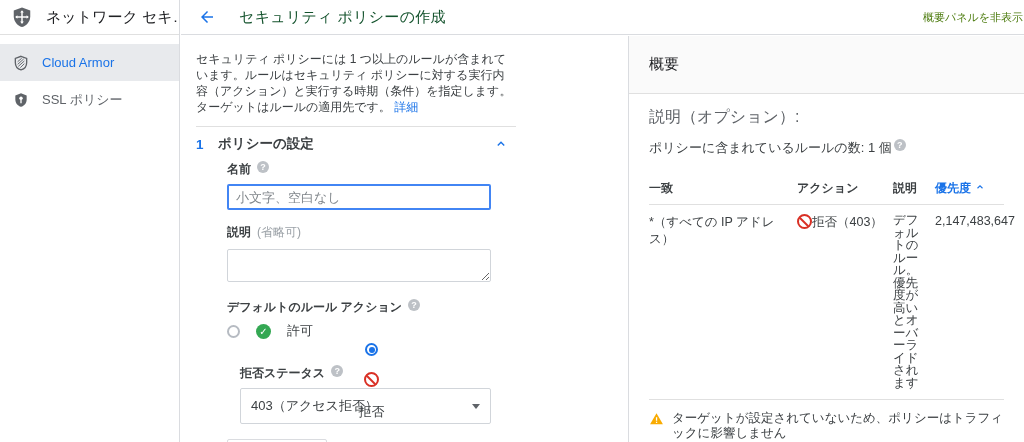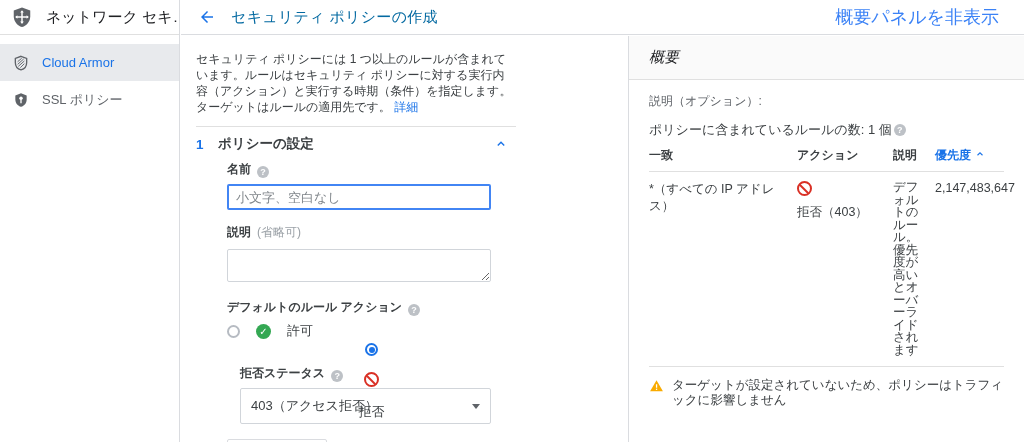--- a/index.html
+++ b/index.html
@@ -16,34 +16,34 @@
   .sb-title { font-size:15px; color:#202124; white-space:nowrap; overflow:hidden; }
   .sb-nav { margin-top:9px; }
   .sb-item { height:37px; display:flex; align-items:center; gap:13px;
     padding-left:13px; font-size:13px; color:#5f6368; cursor:pointer; }
   .sb-item.selected { background:#e8eaed; color:#1a73e8; font-weight:500; }
   
   .main-header { position:absolute; left:181px; top:0; right:0; height:35px;
     background:#fff; border-bottom:1px solid #dadce0; display:flex; align-items:center; }
   .back-btn { margin-left:16px; width:20px; height:20px; display:flex;
     align-items:center; justify-content:center; cursor:pointer; }
-  .page-title { font-size:15px; color:#0369a1; margin-left:14px; letter-spacing:.3px; }
-  .hide-link { margin-left:auto; margin-right:25px; font-size:18px; color:#3b82f6; cursor:pointer; }
+  .page-title { font-size:15px; color:#14532d; margin-left:22px; letter-spacing:.3px; }
+  .hide-link { margin-left:auto; margin-right:1px; font-size:11px; color:#4d7c0f; cursor:pointer; }
   
   .form-col { position:absolute; left:196px; top:36px; width:320px; }
   .intro { margin-top:15px; font-size:12px; line-height:16px; color:#3c4043; }
   .intro a, .link { color:#1a73e8; text-decoration:none; cursor:pointer; }
   .hr { border-top:1px solid #e0e0e0; margin-top:11px; }
   .step-header { display:flex; align-items:center; height:34px; font-size:13.5px;
     font-weight:bold; color:#3c4043; cursor:pointer; }
   .step-num { color:#1a73e8; width:22px; flex:none; }
   .chev { margin-left:auto; margin-right:8px; display:flex; }
   .step-body { padding-left:31px; padding-bottom:10px; }
   .field-label { font-size:12px; font-weight:bold; color:#3c4043; display:flex;
-    align-items:flex-end; gap:6px; margin-bottom:6px; }
+    align-items:flex-start; gap:6px; margin-bottom:6px; }
   .hint { color:#9aa0a6; font-weight:normal; }
   .help { width:12px; height:12px; border-radius:50%; background:#bdc1c6; color:#fff;
     font-size:9px; font-weight:bold; display:inline-flex; align-items:center;
     justify-content:center; flex:none; cursor:pointer; }
   .help::after { content:"?"; }
   .name-input { width:264px; height:26px; border:2px solid #4285f4; border-radius:2px;
     padding:0 7px; font-size:13px; outline:none; font-family:inherit; display:block; }
   .name-input::placeholder { color:#80868b; }
   .desc-area { width:264px; height:33px; border:1px solid #d1d5da; border-radius:2px;
     resize:vertical; font-family:inherit; margin-top:2px; }
@@ -68,33 +68,33 @@
     display:flex; align-items:center; padding:0 10px; font-size:13px; font-weight:500;
     color:#3c4043; cursor:pointer; background:#fff; }
   .caret-down { margin-left:auto; width:0; height:0; border-left:4px solid transparent;
     border-right:4px solid transparent; border-top:5px solid #5f6368; }
   .next-btn { margin-top:15px; height:26px; padding:0 11px; background:#fff;
     border:1px solid #dadce0; border-radius:2px; font-size:12.5px; font-weight:bold;
     color:#3c4043; font-family:inherit; cursor:pointer; }
   
   .panel { position:absolute; left:628px; top:36px; right:0; bottom:0;
     border-left:1px solid #dadce0; background:#fff; }
-  .panel-header { height:44px; background:#fafafa; border-bottom:1px solid #e0e0e0;
-    display:flex; align-items:center; padding-left:20px; font-size:15px; color:#202124;font-style:italic; }
+  .panel-header { height:58px; background:#fafafa; border-bottom:1px solid #e0e0e0;
+    display:flex; align-items:center; padding-left:20px; font-size:15px; color:#202124; }
   .panel-body { padding:13px 20px 0 20px; }
-  .opt-line { font-size:12px; color:#5f6368; margin-bottom:11px; }
+  .opt-line { font-size:16px; color:#5f6368; margin-bottom:11px; }
   .count-line { font-size:13px; font-weight:500; color:#3c4043; display:flex;
-    align-items:center; gap:2px; }
-  .rules-table { width:100%; border-collapse:collapse; table-layout:fixed; margin-top:2px; }
+    align-items:flex-start; gap:2px; }
+  .rules-table { width:100%; border-collapse:collapse; table-layout:fixed; margin-top:17px; }
   .rules-table th { font-size:12px; font-weight:bold; color:#3c4043; text-align:left;
     padding:6px 8px 7px 0; border-bottom:1px solid #e0e0e0; }
   .rules-table th.pri { color:#1a73e8; }
   .rules-table td { font-size:12.5px; color:#3c4043; vertical-align:top;
     padding:9px 8px 10px 0; border-bottom:1px solid #e0e0e0; }
-  .cell-action { display:flex; gap:8px; align-items:flex-start;flex-direction:column; }
+  .cell-action { display:flex; gap:0; align-items:flex-start; }
   .cell-desc { line-height:12.5px; word-break:break-all; }
   .sort-caret { display:inline-flex; margin-left:4px; }
   .target-line { margin-top:13px; }
   .warn-row { display:flex; gap:8px; margin-top:11px; font-size:12.5px; color:#3c4043;
     align-items:flex-start; line-height:15px; }
   .warn-row svg { flex:none; margin-top:1px; }
 </style>
 </head>
 <body>
 

